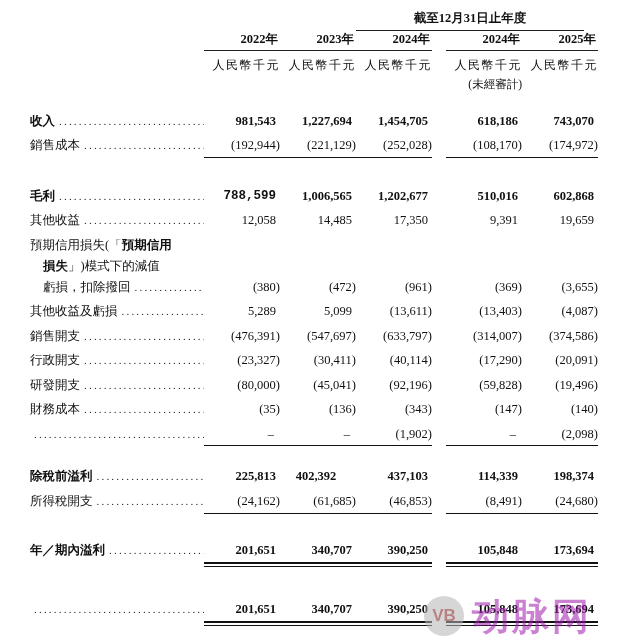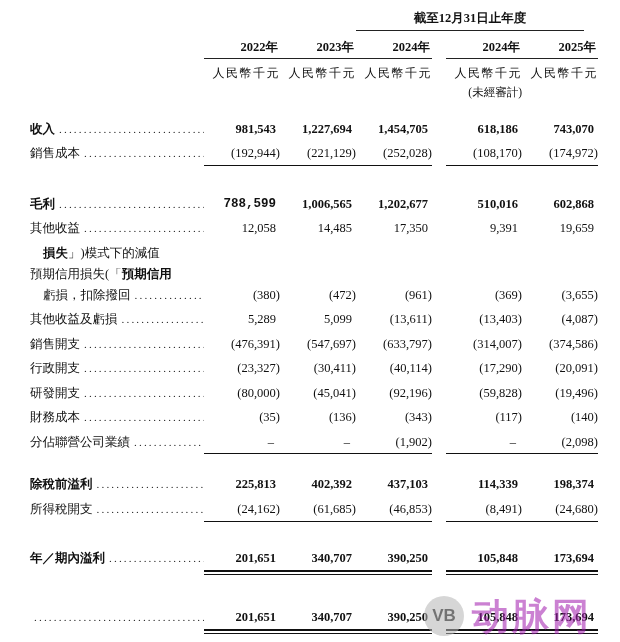--- a/index.html
+++ b/index.html
@@ -14,21 +14,21 @@
   }
   .hrow { display:flex; align-items:flex-end; }
   .hsp { flex:1 1 auto; min-width:0; }
   .hgroup {
     box-sizing:border-box; font-weight:bold; font-size:12.5px; text-align:center;
     border-bottom:1.2px solid #222; padding-bottom:4px; white-space:nowrap; line-height:16px;
   }
   .g1 { width:228px; }
   .g2 { width:152px; }
   .hgap { width:14px; flex:0 0 auto; }
-  .hdr-years { margin-top:8px; }
+  .hdr-years { }
   .ycell {
     width:76px; flex:0 0 auto; box-sizing:border-box; font-weight:bold; font-size:12.5px;
     text-align:right; border-bottom:1.2px solid #222; padding:0 2px 3px 0; line-height:16px;
   }
   .grp { margin-left:14px !important; }
   .ucell {
     width:76px; flex:0 0 auto; text-align:right; font-size:12px;
     letter-spacing:1.5px; padding-top:7px; line-height:15px; white-space:nowrap;
   }
   .ncell {
@@ -56,21 +56,21 @@
   .rule-s { border-top:1.2px solid #111; height:0; margin-top:3px; }
   .rule-d { height:2px; border-top:2.4px solid #111; border-bottom:1.3px solid #111; margin-top:3px; }
   .lpad-s { height:4.2px; }
   .lpad-d { height:8.7px; }
   .spacer { width:100%; }
   .watermark {
     position:absolute; right:28px; bottom:6px; display:flex; align-items:center; gap:8px;
     opacity:0.55; z-index:3; pointer-events:none;
   }
   .wm-logo {
-    width:40px; height:40px; border-radius:50%; background:#b5b5b5; color:#000000;
+    width:40px; height:40px; border-radius:50%; background:#b5b5b5; color:#7f1d1d;
     display:flex; align-items:center; justify-content:center;
     font-family:"Liberation Sans",sans-serif; font-weight:bold; font-size:17px; flex:0 0 auto;
   }
   .wm-text {
     font-family:"Liberation Sans",sans-serif; font-weight:bold; font-size:37px;
     color:#a21caf; letter-spacing:3px; line-height:1; white-space:nowrap;
   }
 </style>
 </head>
 <body>
@@ -207,28 +207,28 @@
         </div>
         <div class="vcell grp">
           <div class="vnum" style="padding-right: 4px;">9,391</div>
         </div>
         <div class="vcell">
           <div class="vnum" style="padding-right: 4px;">19,659</div>
         </div>
       </div>
       <div class="trow">
         <div class="lcell">
+          <div class="lline">
+            <span>預期信用損失(「</span>
+            <span class="b">預期信用</span>
+          </div>
           <div class="lline ind">
             <span class="b">損失</span>
             <span>」)模式下的減值</span>
           </div>
-          <div class="lline">
-            <span>預期信用損失(「</span>
-            <span class="b">預期信用</span>
-          </div>
           <div class="lline ind">
             <span>虧損，扣除撥回</span>
             <span class="dots">......................................................................</span>
           </div>
         </div>
         <div class="vcell">
           <div class="vnum">(380)</div>
         </div>
         <div class="vcell">
           <div class="vnum">(472)</div>
@@ -345,30 +345,29 @@
         <div class="vcell">
           <div class="vnum">(35)</div>
         </div>
         <div class="vcell">
           <div class="vnum">(136)</div>
         </div>
         <div class="vcell">
           <div class="vnum">(343)</div>
         </div>
         <div class="vcell grp">
-          <div class="vnum">(117)</div>
+          <div class="vnum">(147)</div>
         </div>
         <div class="vcell">
           <div class="vnum">(140)</div>
         </div>
       </div>
       <div class="trow">
         <div class="lcell">
           <div class="lline">
-            <span>分佔聯營公司業績</span>
             <span class="dots">......................................................................</span>
           </div>
           <div class="lpad-s"></div>
         </div>
         <div class="vcell">
           <div class="vnum" style="padding-right: 6px;">–</div>
           <div class="rule-s"></div>
         </div>
         <div class="vcell">
           <div class="vnum" style="padding-right: 6px;">–</div>
@@ -392,21 +391,21 @@
         <div class="lcell">
           <div class="lline">
             <span class="b">除稅前溢利</span>
             <span class="dots">......................................................................</span>
           </div>
         </div>
         <div class="vcell b">
           <div class="vnum" style="padding-right: 4px;">225,813</div>
         </div>
         <div class="vcell b">
-          <div class="vnum" style="padding-right: 4px;">402,392</div>
+          <div class="vnum" style="padding-right: 4px; text-align: center;">402,392</div>
         </div>
         <div class="vcell b">
           <div class="vnum" style="padding-right: 4px;">437,103</div>
         </div>
         <div class="vcell grp b">
           <div class="vnum" style="padding-right: 4px;">114,339</div>
         </div>
         <div class="vcell b">
           <div class="vnum" style="padding-right: 4px;">198,374</div>
         </div>

